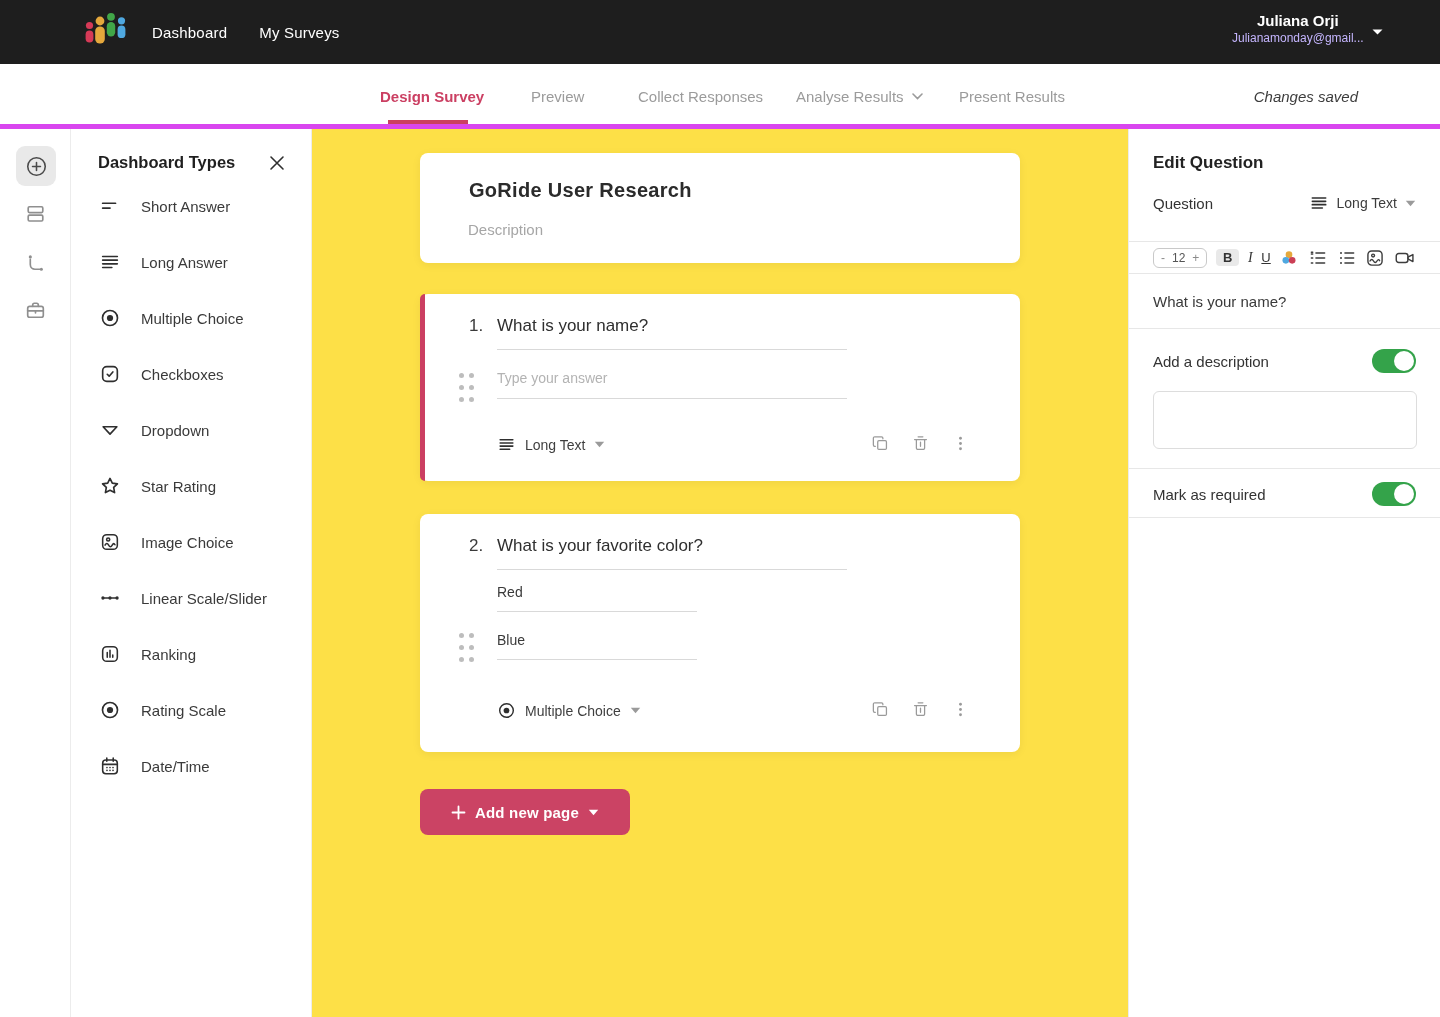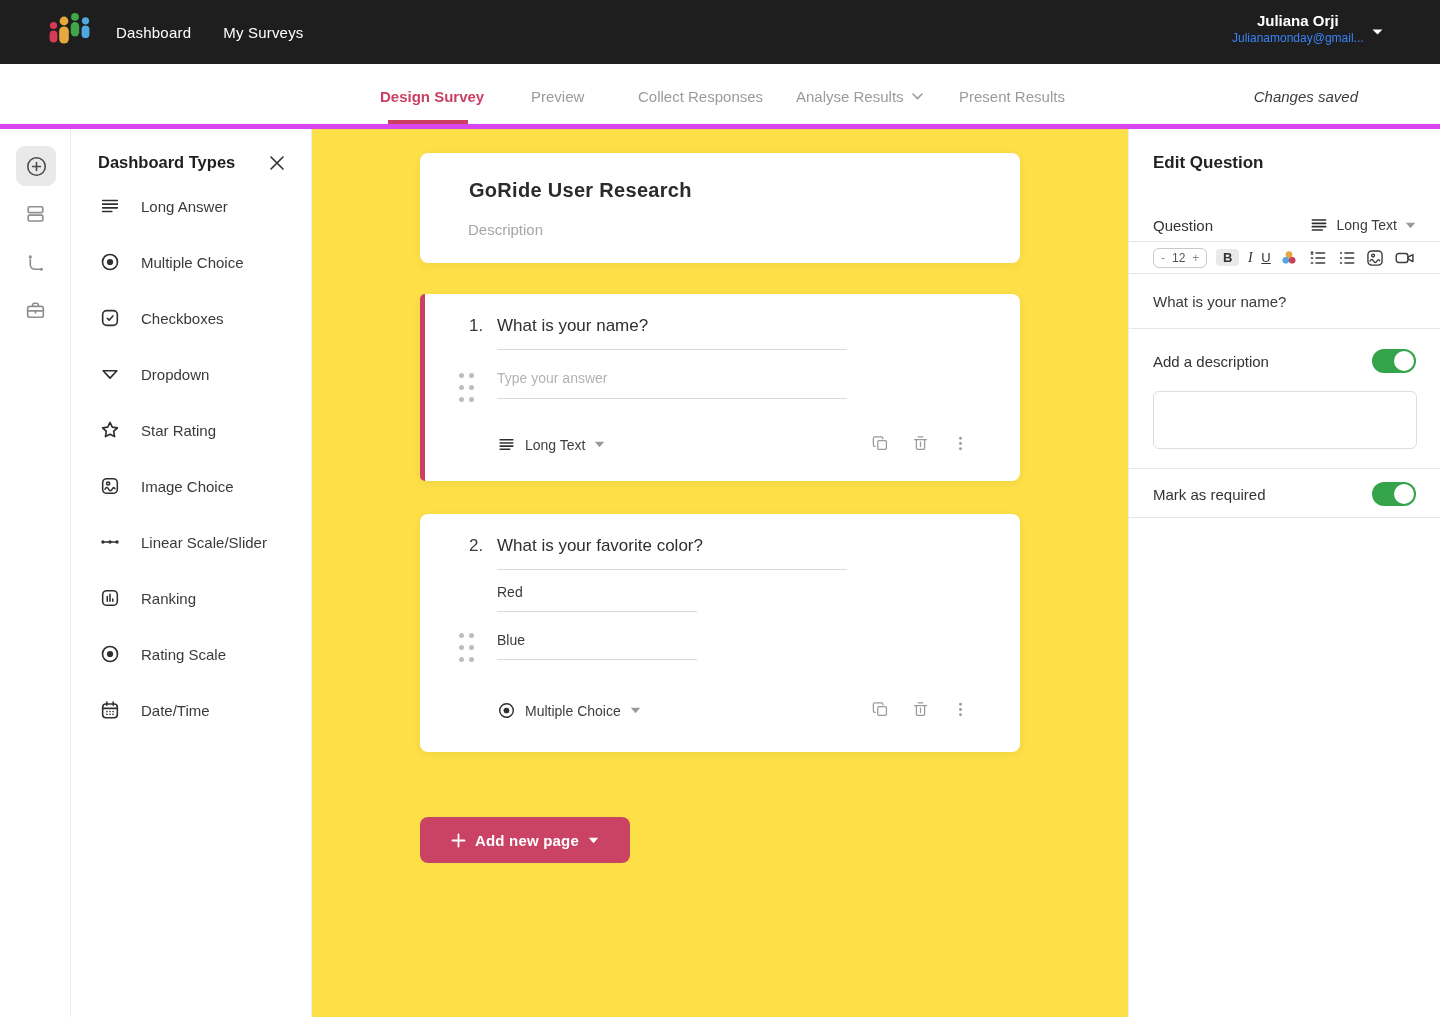--- a/index.html
+++ b/index.html
@@ -1,26 +1,26 @@
 <!DOCTYPE html>
 <html><head>
 <meta charset="utf-8">
 <style>
   * { margin:0; padding:0; box-sizing:border-box; }
   html,body { width:1440px; height:1017px; overflow:hidden; background:#fff;
               font-family:"Liberation Sans", sans-serif; color:#2f2f2f; }
 
   
-  .topbar { height:64px; background:#1e1e1e; display:flex; align-items:center; position:relative; }
+  .topbar { height:64px; background:#1e1e1e; display:flex; align-items:center; position:relative;padding-left:36px; }
   .logo { margin-left:48px; width:44px; height:40px; }
   .topnav { display:flex; gap:32px; margin-left:24px; }
   .topnav-link { color:#fff; font-size:15px; letter-spacing:.2px; cursor:pointer; }
   .userbox { position:absolute; left:1232px; top:12px; line-height:1.25;text-align:center; }
   .user-name { color:#fff; font-size:15px; font-weight:bold; }
-  .user-email { color:#3b82f6; font-size:12px; }
+  .user-email { color:#c4b5fd; font-size:12px; }
   .user-caret { position:absolute; left:1371px; top:27px; width:13px; height:10px; }
 
   
   .navbar { height:65px; background:#fff; border-bottom:5px solid #d946ef; position:relative; }
   .back-btn { position:absolute; left:25px; top:85px; width:24px; height:24px; cursor:pointer; }
   .tab { position:absolute; top:0; height:65px; display:flex; align-items:center; gap:8px;
          font-size:15px; color:#9b9b9b; cursor:pointer; }
   .tab.active { color:#cb3f62; font-weight:bold; }
   .tab-underline { position:absolute; left:388px; bottom:0; width:80px; height:4px; background:#cb3f62; }
   .nav-status { position:absolute; right:82px; top:0; height:65px; display:flex; align-items:center;
@@ -69,26 +69,26 @@
   .drag-handle { position:absolute; left:39px; display:grid; grid-template-columns:5px 5px; gap:7px 5px; cursor:grab; }
   .drag-handle i { width:5px; height:5px; border-radius:50%; background:#bdbdbd; }
   .q-footer { position:absolute; left:77px; display:flex; align-items:center; gap:9px; cursor:pointer; }
   .q-type-label { font-size:14px; color:#3f3f3f; }
   .q-actions { position:absolute; right:50px; display:flex; align-items:center; gap:21px; }
   .q-actions svg { width:19px; height:19px; cursor:pointer; }
 
   .add-page-btn { position:absolute; left:108px; top:660px; width:210px; height:46px; background:#cb4364;
                   border:none; border-radius:8px; color:#fff; font-size:15px; font-weight:bold;
                   font-family:"Liberation Sans",sans-serif; display:flex; align-items:center;
-                  justify-content:center; gap:9px; cursor:pointer; letter-spacing:.2px;margin-top:28px; }
+                  justify-content:center; gap:9px; cursor:pointer; letter-spacing:.2px; }
 
   
   .editor { width:312px; border-left:1px solid #ececec; background:#fff; position:relative; flex:none; }
   .editor-title { position:absolute; left:24px; top:24px; font-size:17px; font-weight:bold; color:#222; }
-  .q-label-row { position:absolute; left:24px; right:24px; top:86px; display:flex;
+  .q-label-row { position:absolute; left:24px; right:24px; top:64px; display:flex;
                  align-items:center; justify-content:space-between; }
   .q-label { font-size:15px; color:#333; }
   .type-select { display:flex; align-items:center; gap:8px; cursor:pointer; }
   .type-select .lbl { font-size:14px; color:#3c3c3c; }
   .toolbar { position:absolute; left:0; right:0; top:112px; height:33px; border-top:1px solid #e7e7e7;
              border-bottom:1px solid #e7e7e7; display:flex; align-items:center;
              justify-content:space-between; padding:0 24px; }
   .size-stepper { display:flex; align-items:center; gap:7px; border:1px solid #c9c9c9; border-radius:6px;
                   padding:2px 7px; font-size:12px; color:#555; cursor:pointer; }
   .size-stepper .sign { color:#8a8a8a; font-size:12px; }
@@ -195,20 +195,26 @@
 
   <aside class="qpanel">
     <div class="qpanel-head">
       <span class="qpanel-title">Dashboard Types</span>
       <svg class="qpanel-close" viewBox="0 0 16 16" fill="none" stroke="#2f2f2f" stroke-width="1.6" stroke-linecap="round">
           <path d="M2 2l12 12M14 2L2 14"></path>
         </svg>
     </div>
     <div class="qt-list">
       <div class="qt-item">
+        <svg viewBox="0 0 24 24" fill="none" stroke="#2f2f2f" stroke-width="1.9" stroke-linecap="round">
+            <path d="M4 9h14M4 14.2h8"></path>
+          </svg>
+        <span class="qt-label">Short Answer</span>
+      </div>
+      <div class="qt-item">
         <svg viewBox="0 0 24 24" fill="none" stroke="#2f2f2f" stroke-width="1.8" stroke-linecap="round">
             <path d="M4 6h16M4 10h16M4 14h16M4 18h10"></path>
           </svg>
         <span class="qt-label">Long Answer</span>
       </div>
       <div class="qt-item">
         <svg viewBox="0 0 24 24" fill="none" stroke="#2f2f2f" stroke-width="1.8">
             <circle cx="12" cy="12" r="8.2"></circle>
             <circle cx="12" cy="12" r="3.4" fill="#2f2f2f" stroke="none"></circle>
           </svg>

